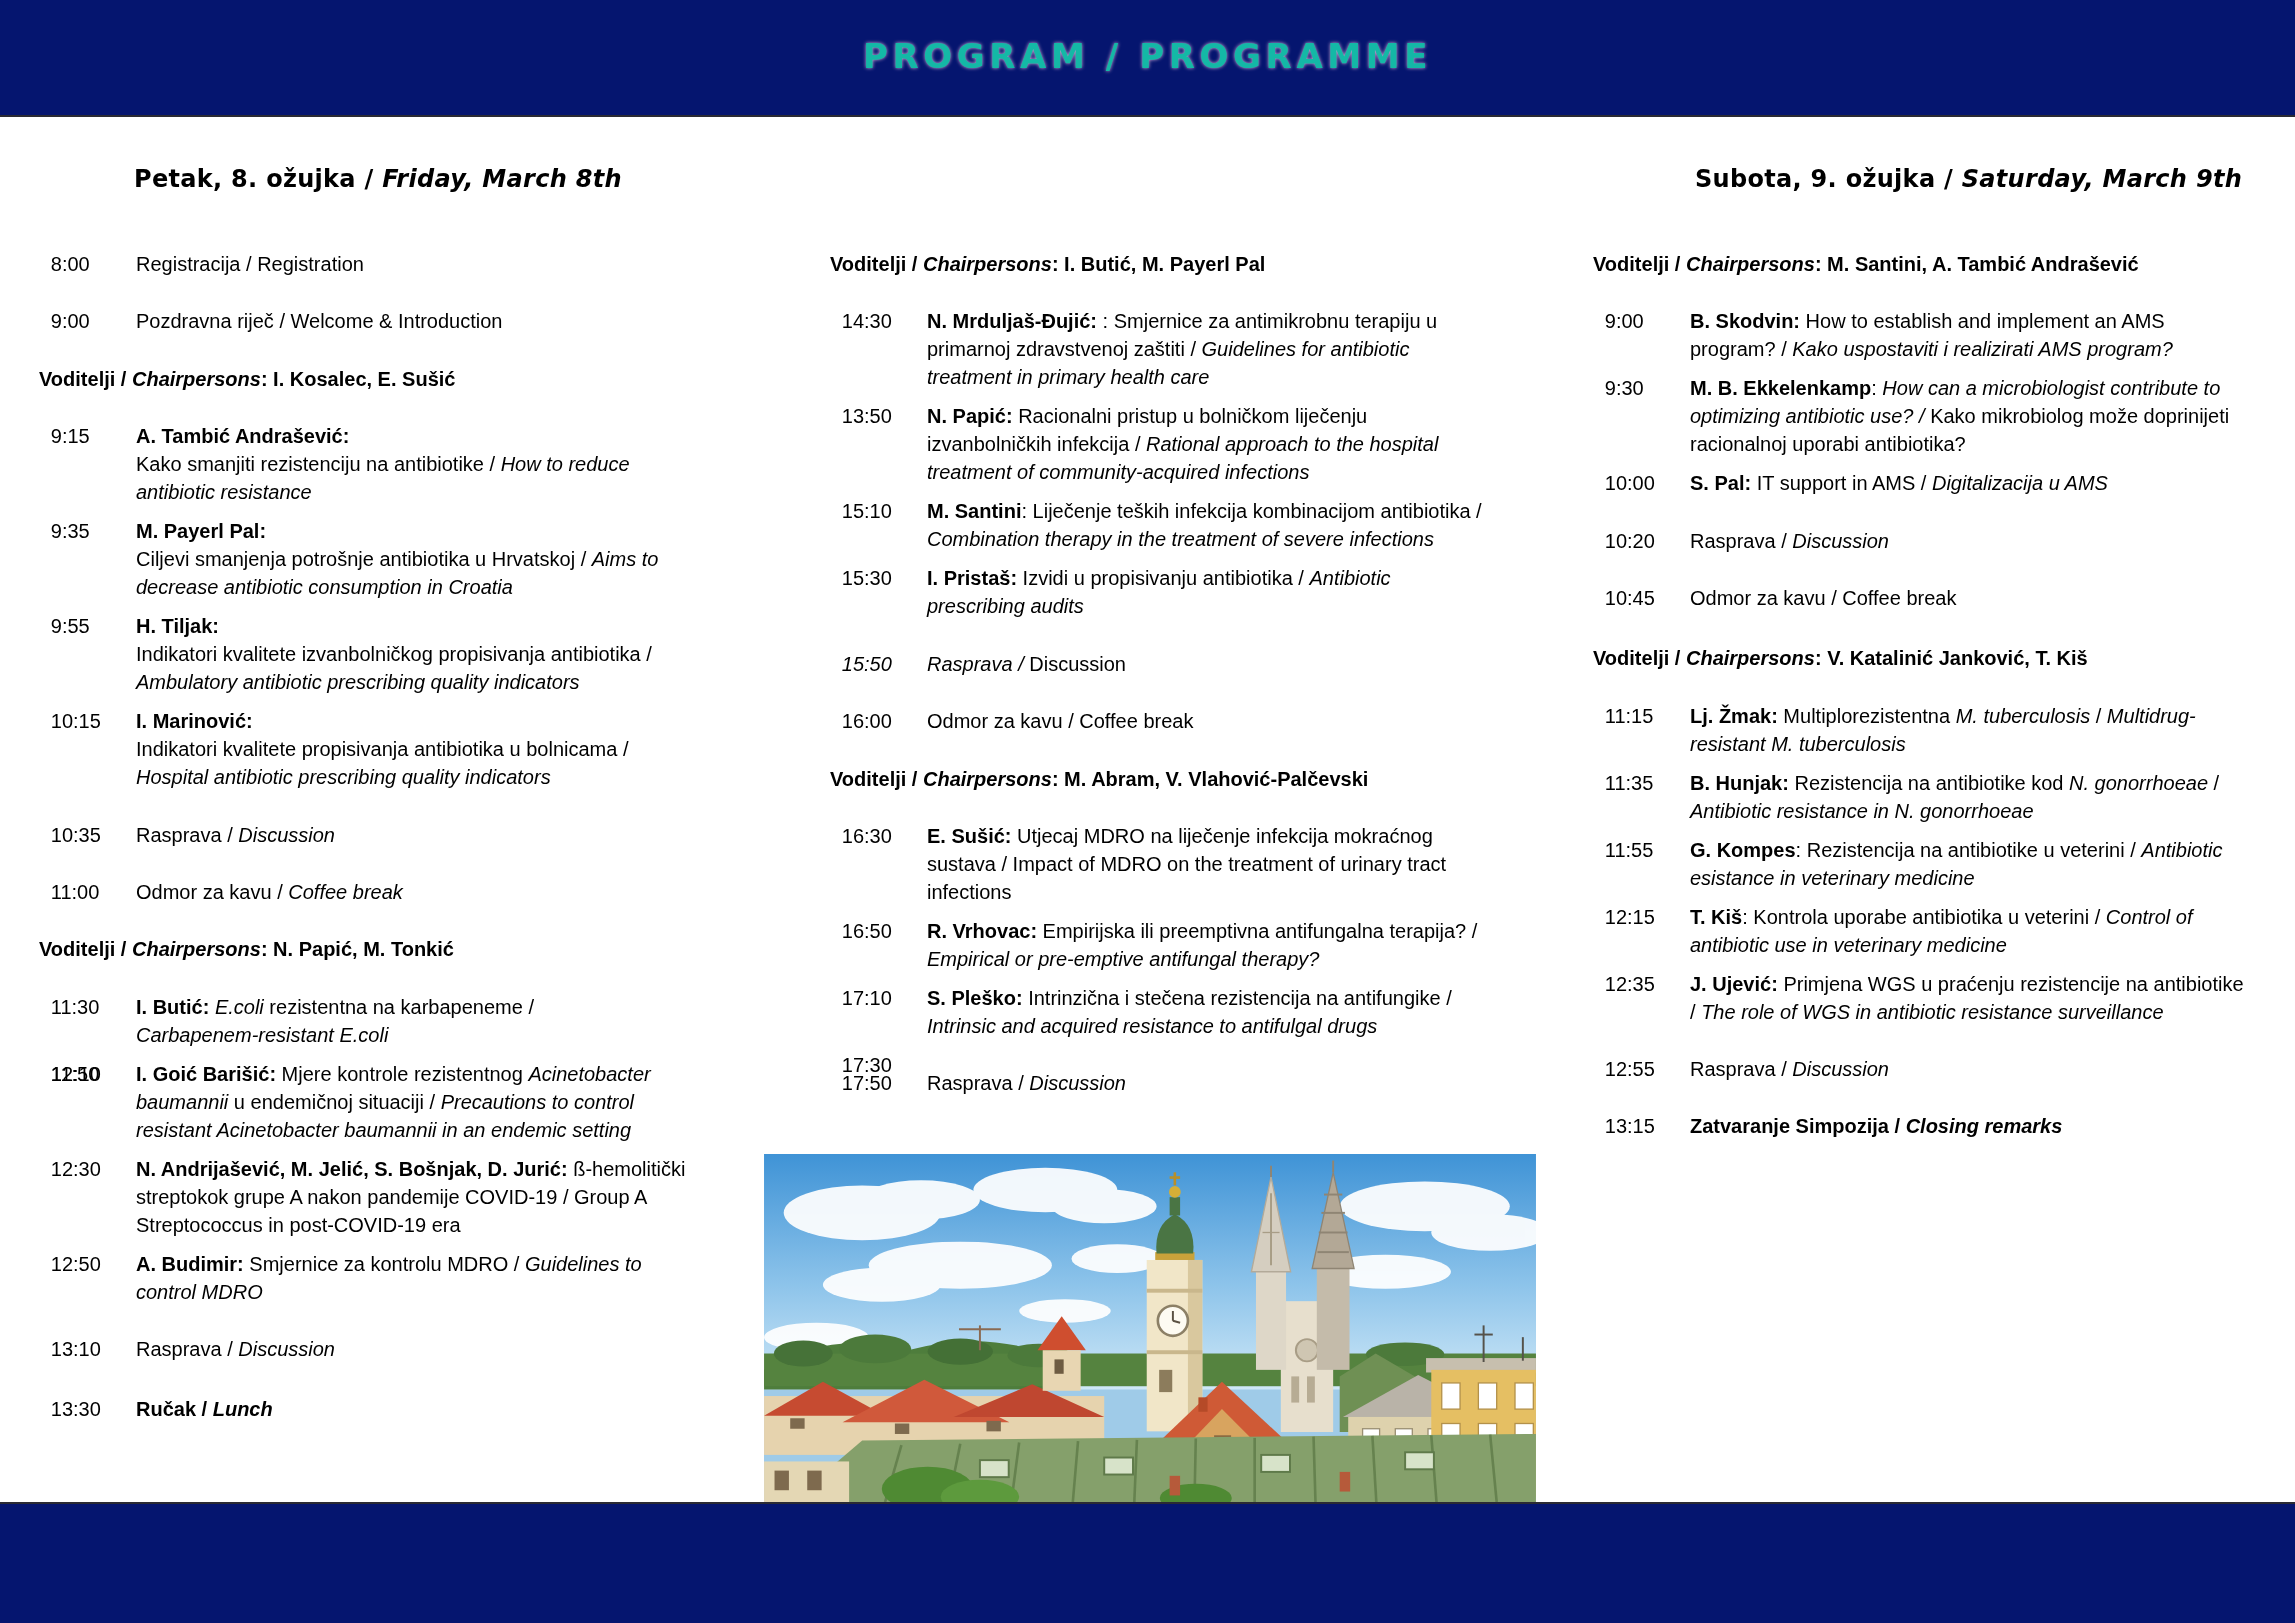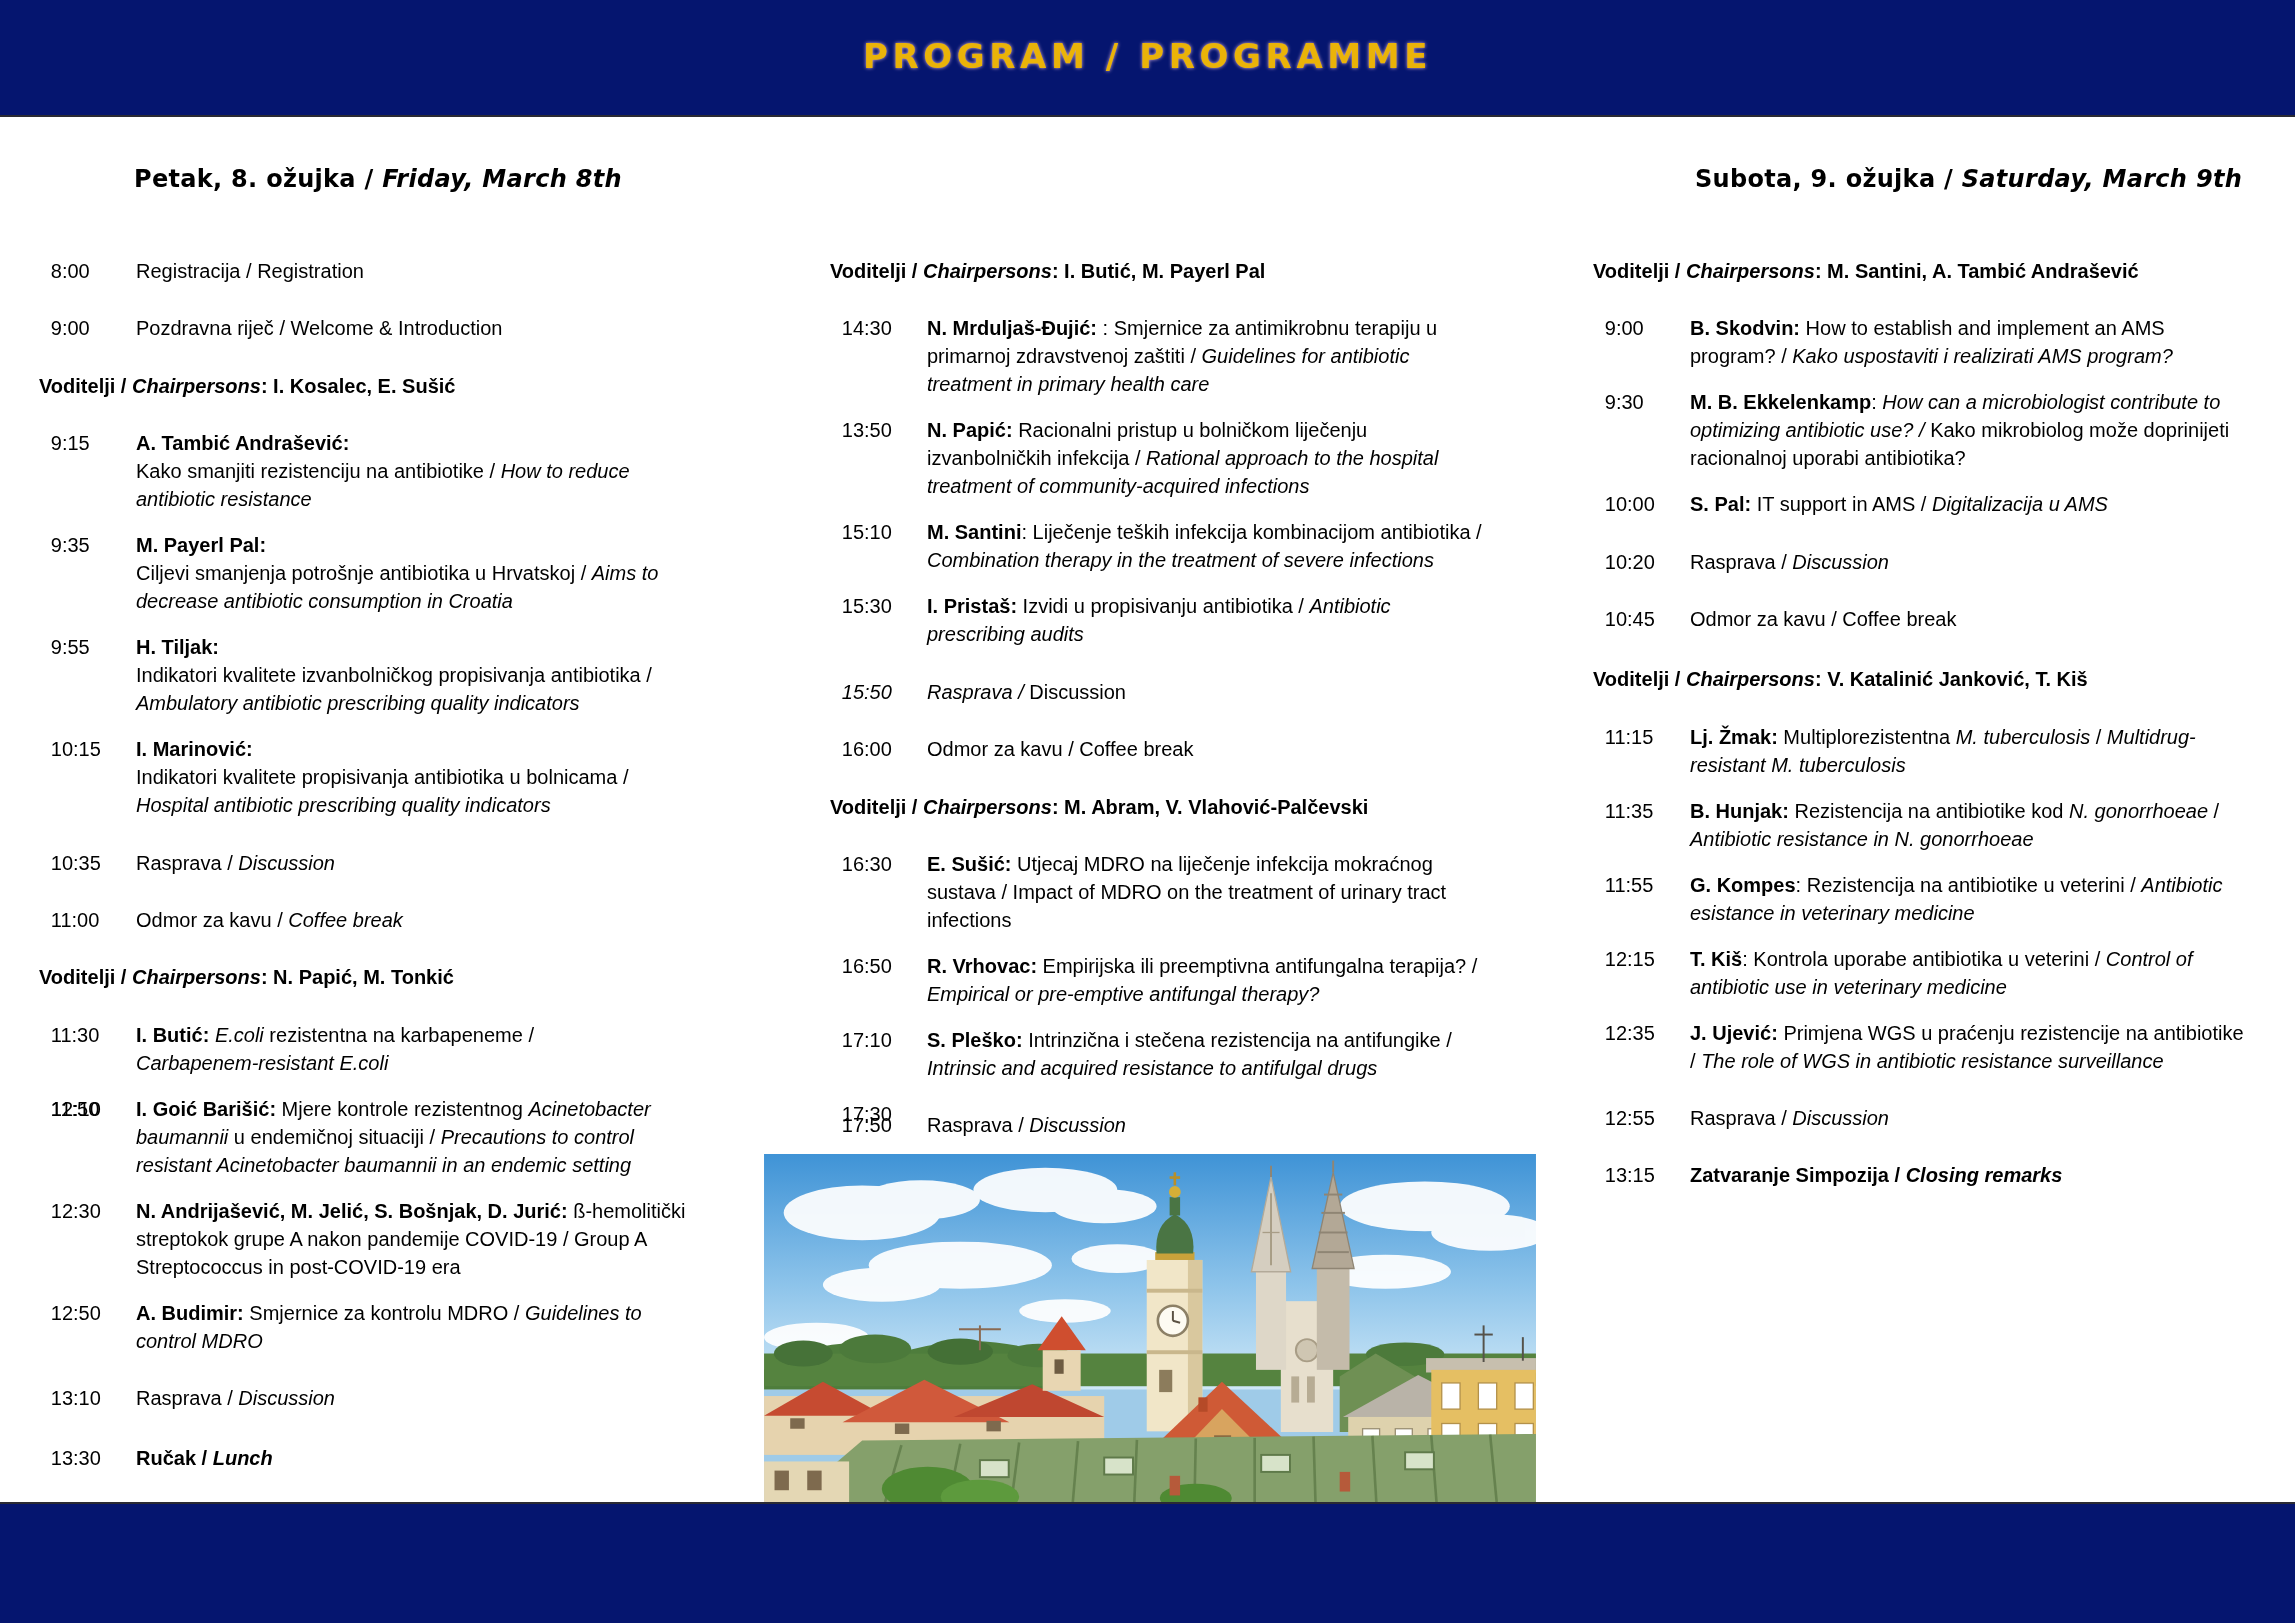--- a/index.html
+++ b/index.html
@@ -6,42 +6,42 @@
   body{
     width:2295px;height:1623px;position:relative;background:#ffffff;
     font-family:"Liberation Sans", sans-serif;color:#000;overflow:hidden;
   }
   
   .band{position:absolute;left:0;width:2295px;background:#05156f;}
   .band.top{top:0;height:115px;border-bottom:2.6px solid #2a2a33;}
   .band.bottom{top:1502px;height:122px;border-top:2px solid #2a2a33;}
   .band .title{
     position:absolute;left:0;right:0;top:50%;transform:translateY(-54%);
-    text-align:center;color:#eab308;font-family:"DejaVu Sans", sans-serif;
+    text-align:center;color:#14b8a6;font-family:"DejaVu Sans", sans-serif;
     font-weight:bold;font-size:34px;letter-spacing:4.6px;
     text-shadow:0 0 3.9px rgba(255,205,235,.85);
   }
   
   .date-header{
     position:absolute;top:165px;font-family:"DejaVu Sans", sans-serif;
     font-weight:bold;font-size:24px;letter-spacing:0.3px;white-space:nowrap;
   }
   .date-header .en{font-style:italic;}
   #hdr-friday{left:134px;}
   #hdr-saturday{left:1695px;}
   
   .col{position:absolute;top:239px;font-size:20px;line-height:28px;}
   #col-1{left:39px;width:730px;}
   #col-2{left:830px;width:733px;}
   #col-3{left:1593px;width:700px;}
   .row{position:relative;padding-left:97px;}
   .row.chair{padding-left:0;font-weight:bold;}
   .row .time{position:absolute;left:11.8px;top:0;width:82px;}
   .row .time.it{font-style:italic;}
-  .gap-none{margin-top:18px;}
+  .gap-none{margin-top:11px;}
   .gap-one{margin-top:29.4px;}
   .gap-two{margin-top:32px;}
   .b{font-weight:bold;}
   .i{font-style:italic;}
   
   .photo{
     position:absolute;left:764px;top:1154px;width:772px;height:348px;
     overflow:hidden;background:#9fcbe8;
   }
   .photo svg{display:block;}

